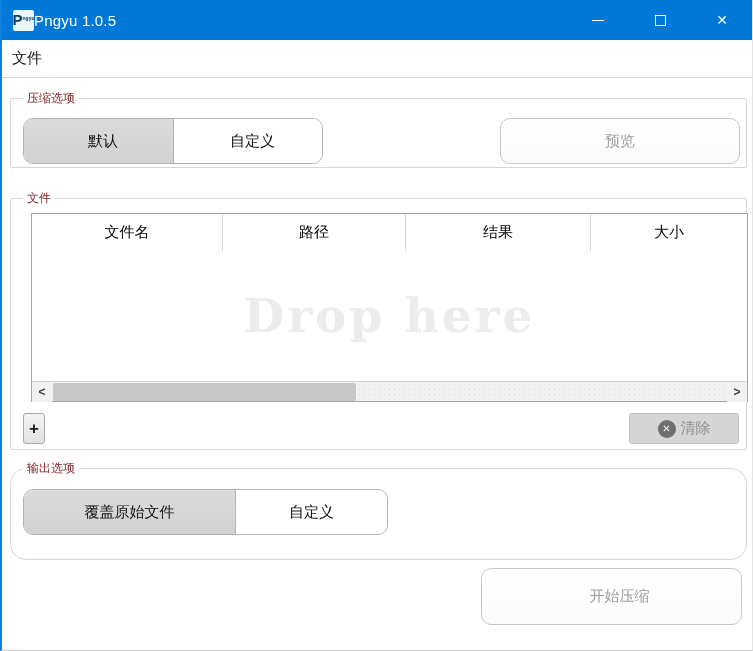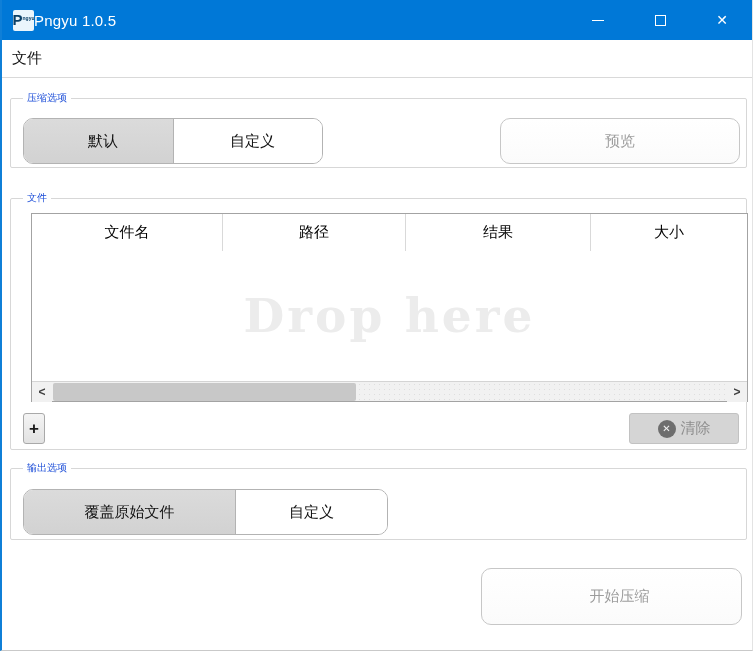--- a/index.html
+++ b/index.html
@@ -36,25 +36,25 @@
     background:#fff; border-bottom:1px solid #d9d9d9; display:flex; align-items:center;
   }
   .menu-item { padding:0 10px; font-size:15px; color:#111; }
 
   
   .groupbox {
     position:absolute; border:1px solid #d7d7d7; border-radius:2px; background:#fff;
   }
   .group-label {
     position:absolute; top:-11px; left:12px; background:#fff; padding:0 4px;
-    font-size:10px; color:#1d4ed8; line-height:20px;
+    font-size:12px; color:#7f1d1d; line-height:20px;
   }
   #group-compress { left:8px; top:98px;  width:737px; height:70px; }
   #group-files    { left:8px; top:198px; width:737px; height:252px; }
-  #group-output   { left:8px; top:468px; width:737px; height:72px; }
+  #group-output   { left:8px; top:468px; width:737px; height:92px;border-radius:16px; }
 
   
   .segmented {
     position:absolute; display:flex; height:46px;
     border:1px solid #b3b3b3; border-radius:10px; overflow:hidden; background:#fff;
   }
   .segment {
     display:flex; align-items:center; justify-content:center;
     font-size:15px; color:#111; background:#fff; cursor:default;
   }

